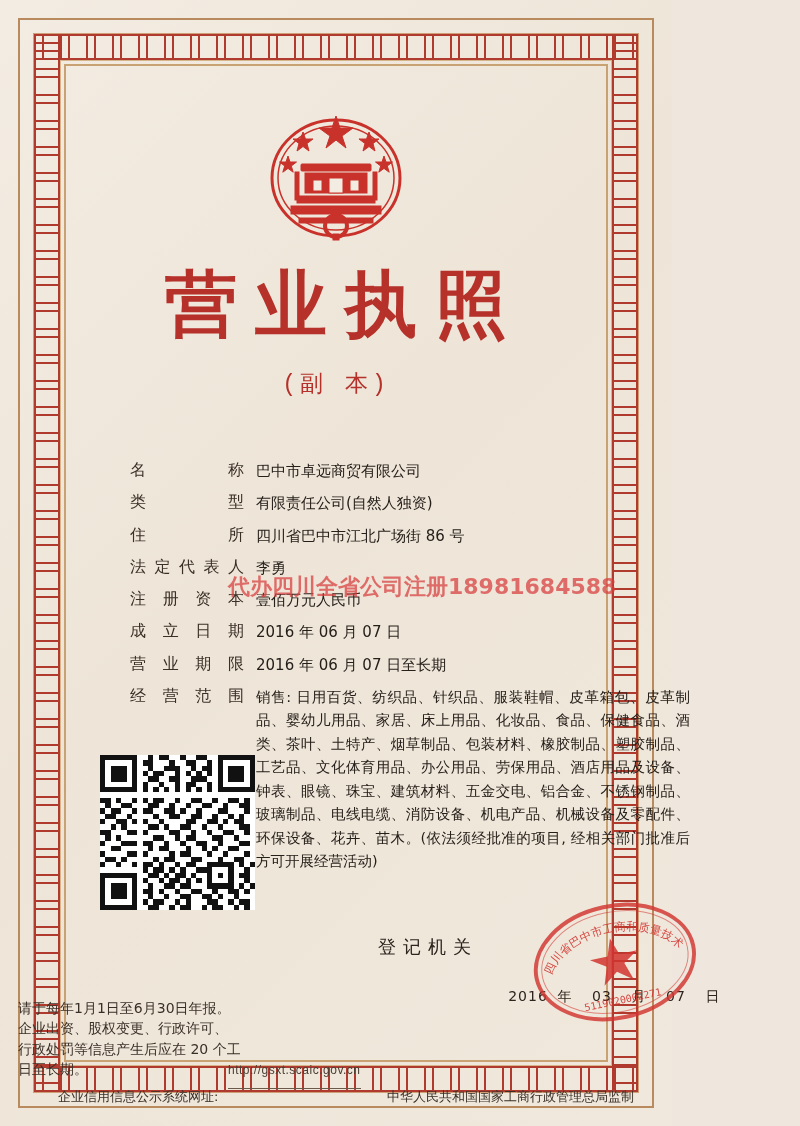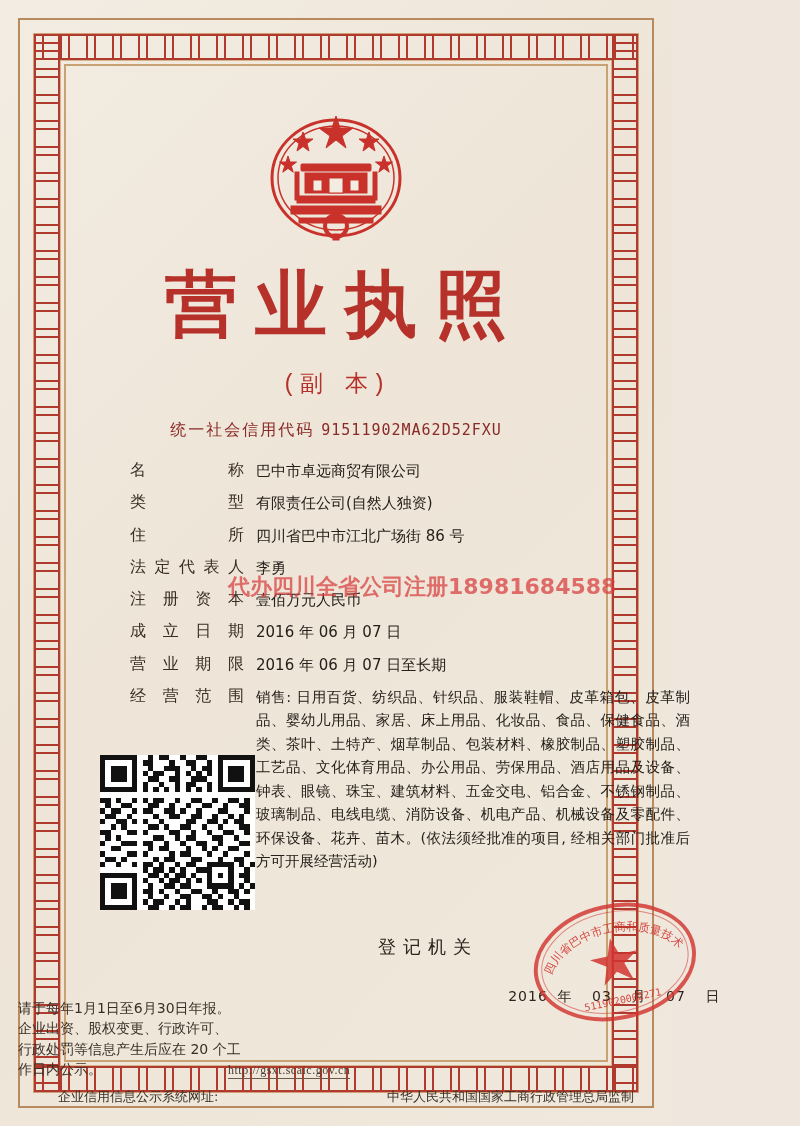--- a/index.html
+++ b/index.html
@@ -227,24 +227,24 @@
     color: #3a2f27;
     line-height: 1.45;
     font-family: "DejaVu Sans", "Liberation Sans", sans-serif;
   }
   .url-center {
     position: absolute;
     left: 228px;
     top: 1063px;
     font-size: 12px;
     color: #4a3e34;
-    font-family: Liberation Serif, serif;
+    font-family: Liberation Sans, sans-serif;
     letter-spacing: 0.5px;
     border-bottom: 1px solid #6b5a4a;
-    padding-bottom: 0;
+    padding-bottom: 11px;
   }
   .footer-left {
     position: absolute;
     left: 58px;
     top: 1088px;
     font-size: 13px;
     color: #3a2f27;
     font-family: "DejaVu Sans", "Liberation Sans", sans-serif;
   }
   .footer-right {
@@ -299,24 +299,20 @@
         <circle cx="75" cy="128" r="11" fill="none" stroke="#c8322b" stroke-width="4"></circle>
         <rect x="72" y="114" width="6" height="6"></rect>
         <rect x="72" y="136" width="6" height="6"></rect>
       </g>
     </svg>
   </div>
 
   <div class="title">营业执照</div>
   <div class="subtitle">(副 本)</div>
 
-  <div class="credit-code">
-    <span>统一社会信用代码</span>
-    <span class="num">91511902MA62D52FXU</span>
-  </div>
 
   <div class="fields">
 
     <div class="field-row">
       <div class="field-label">
         <span>名</span>
         <span>称</span>
       </div>
       <div class="field-value">巴中市卓远商贸有限公司</div>
     </div>
@@ -633,21 +629,21 @@
       <text x="85" y="104" text-anchor="middle" font-size="10" fill="#d2342f" opacity="0.9" font-family="DejaVu Sans Mono, monospace">5119020002271</text>
     </svg>
   </div>
 
   <div class="watermark">代办四川全省公司注册18981684588</div>
 
   <div class="notice-left">
     <div>请于每年1月1日至6月30日年报。</div>
     <div>企业出资、股权变更、行政许可、</div>
     <div>行政处罚等信息产生后应在 20 个工</div>
-    <div>作日内公示。</div>
+    <div>日至长期。</div>
   </div>
 
   <div class="url-center">http://gsxt.scaic.gov.cn</div>
 
   <div class="footer-left">企业信用信息公示系统网址:</div>
   <div class="footer-right">中华人民共和国国家工商行政管理总局监制</div>
 
 </div>
 
 </body></html>

